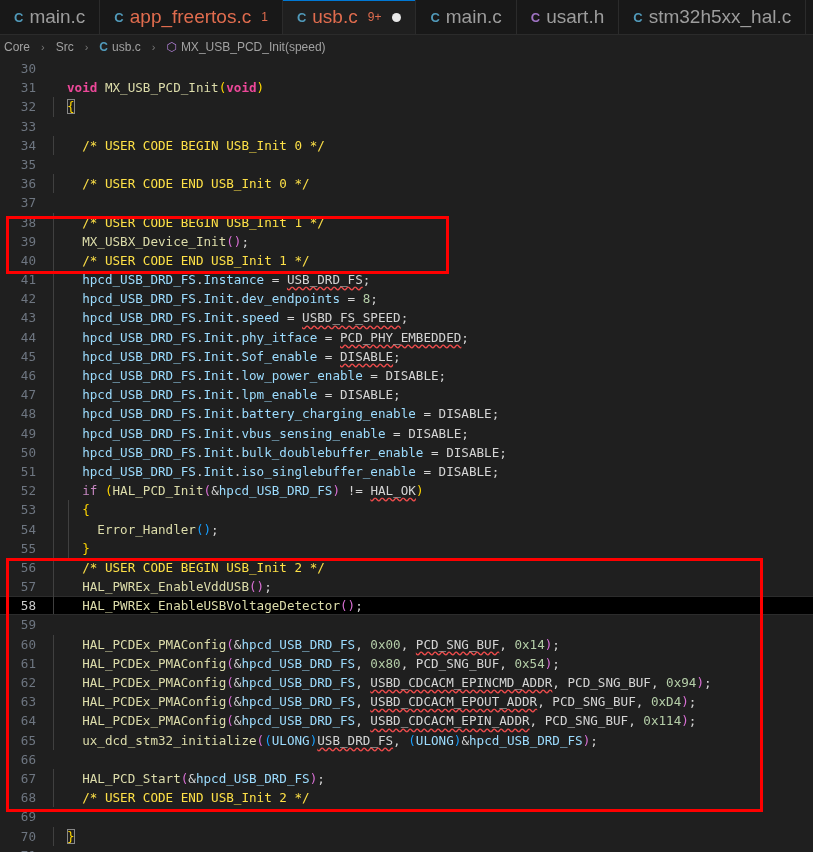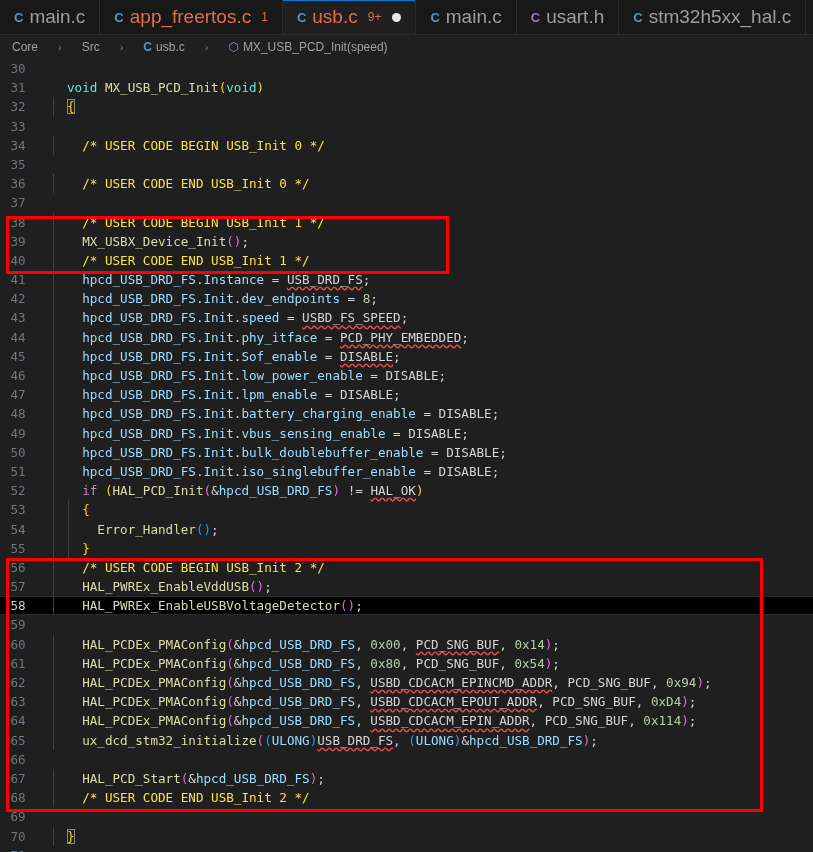--- a/index.html
+++ b/index.html
@@ -52,24 +52,24 @@
     width: 9px; height: 9px; border-radius: 50%;
     background: #e8e8e8; margin-left: 5px;
   }
   .tab.clipped { padding-right: 0; overflow: hidden; }
 
   
   #breadcrumb {
     position: absolute; left: 0; top: 35px; width: 813px; height: 24px;
     background: #1f1f1f;
     display: flex; align-items: center;
-    padding-left: 12px;
+    padding-left: 4px;
     font-size: 12px;
     color: #a1a1a1;
-    gap: 18px;
+    gap: 9px;
   }
   .crumb { display: flex; align-items: center; gap: 4px; cursor: pointer; }
   .crumb-sep { color: #7a7a7a; padding: 0 2px; font-size: 11px; }
   .crumb-icon-c { color: #519aba; font-weight: bold; font-size: 12px; }
   .crumb-icon-sym { color: #b180d7; font-size: 12px; }
 
   
   #editor {
     position: absolute; left: 0; top: 59px; width: 813px; height: 793px;
     background: #1f1f1f;
@@ -91,42 +91,42 @@
   .row.current { background: #000000; }
   .row.current::before,
   .row.current::after {
     content: ""; position: absolute; left: 0; right: 0; height: 1px;
     background: #2c2c2c;
   }
   .row.current::before { top: 0; }
   .row.current::after { bottom: 0; }
   .lnum {
     width: 52px; flex: 0 0 52px;
-    text-align: center; padding-right: 16px;
+    text-align: right; padding-right: 16px;
     color: #6e7681;
     font-size: 12.6px;
     user-select: none;
   }
   .row.current .lnum { color: #cccccc; }
   .code {
     flex: 1 1 auto;
     color: #d4d4d4;
     padding-left: 15px;
     position: relative;
   }
 
   
   .guide {
     position: absolute;
     top: 0; bottom: 0; width: 1px;
     background: #404040;
   }
 
   
-  .kw    { color: #5eead4; }             
+  .kw    { color: #ec4899; font-weight: bold; }             
   .ctrl  { color: #c586c0; }             
   .fn    { color: #dcdcaa; }             
   .cmt   { color: #fde047; }             
   .var   { color: #9cdcfe; }             
   .num   { color: #b5cea8; }             
   .const { color: #d4d4d4; }             
   .op    { color: #d4d4d4; }
   .p1    { color: #ffd700; }             
   .p2    { color: #da70d6; }             
   .p3    { color: #179fff; }             

